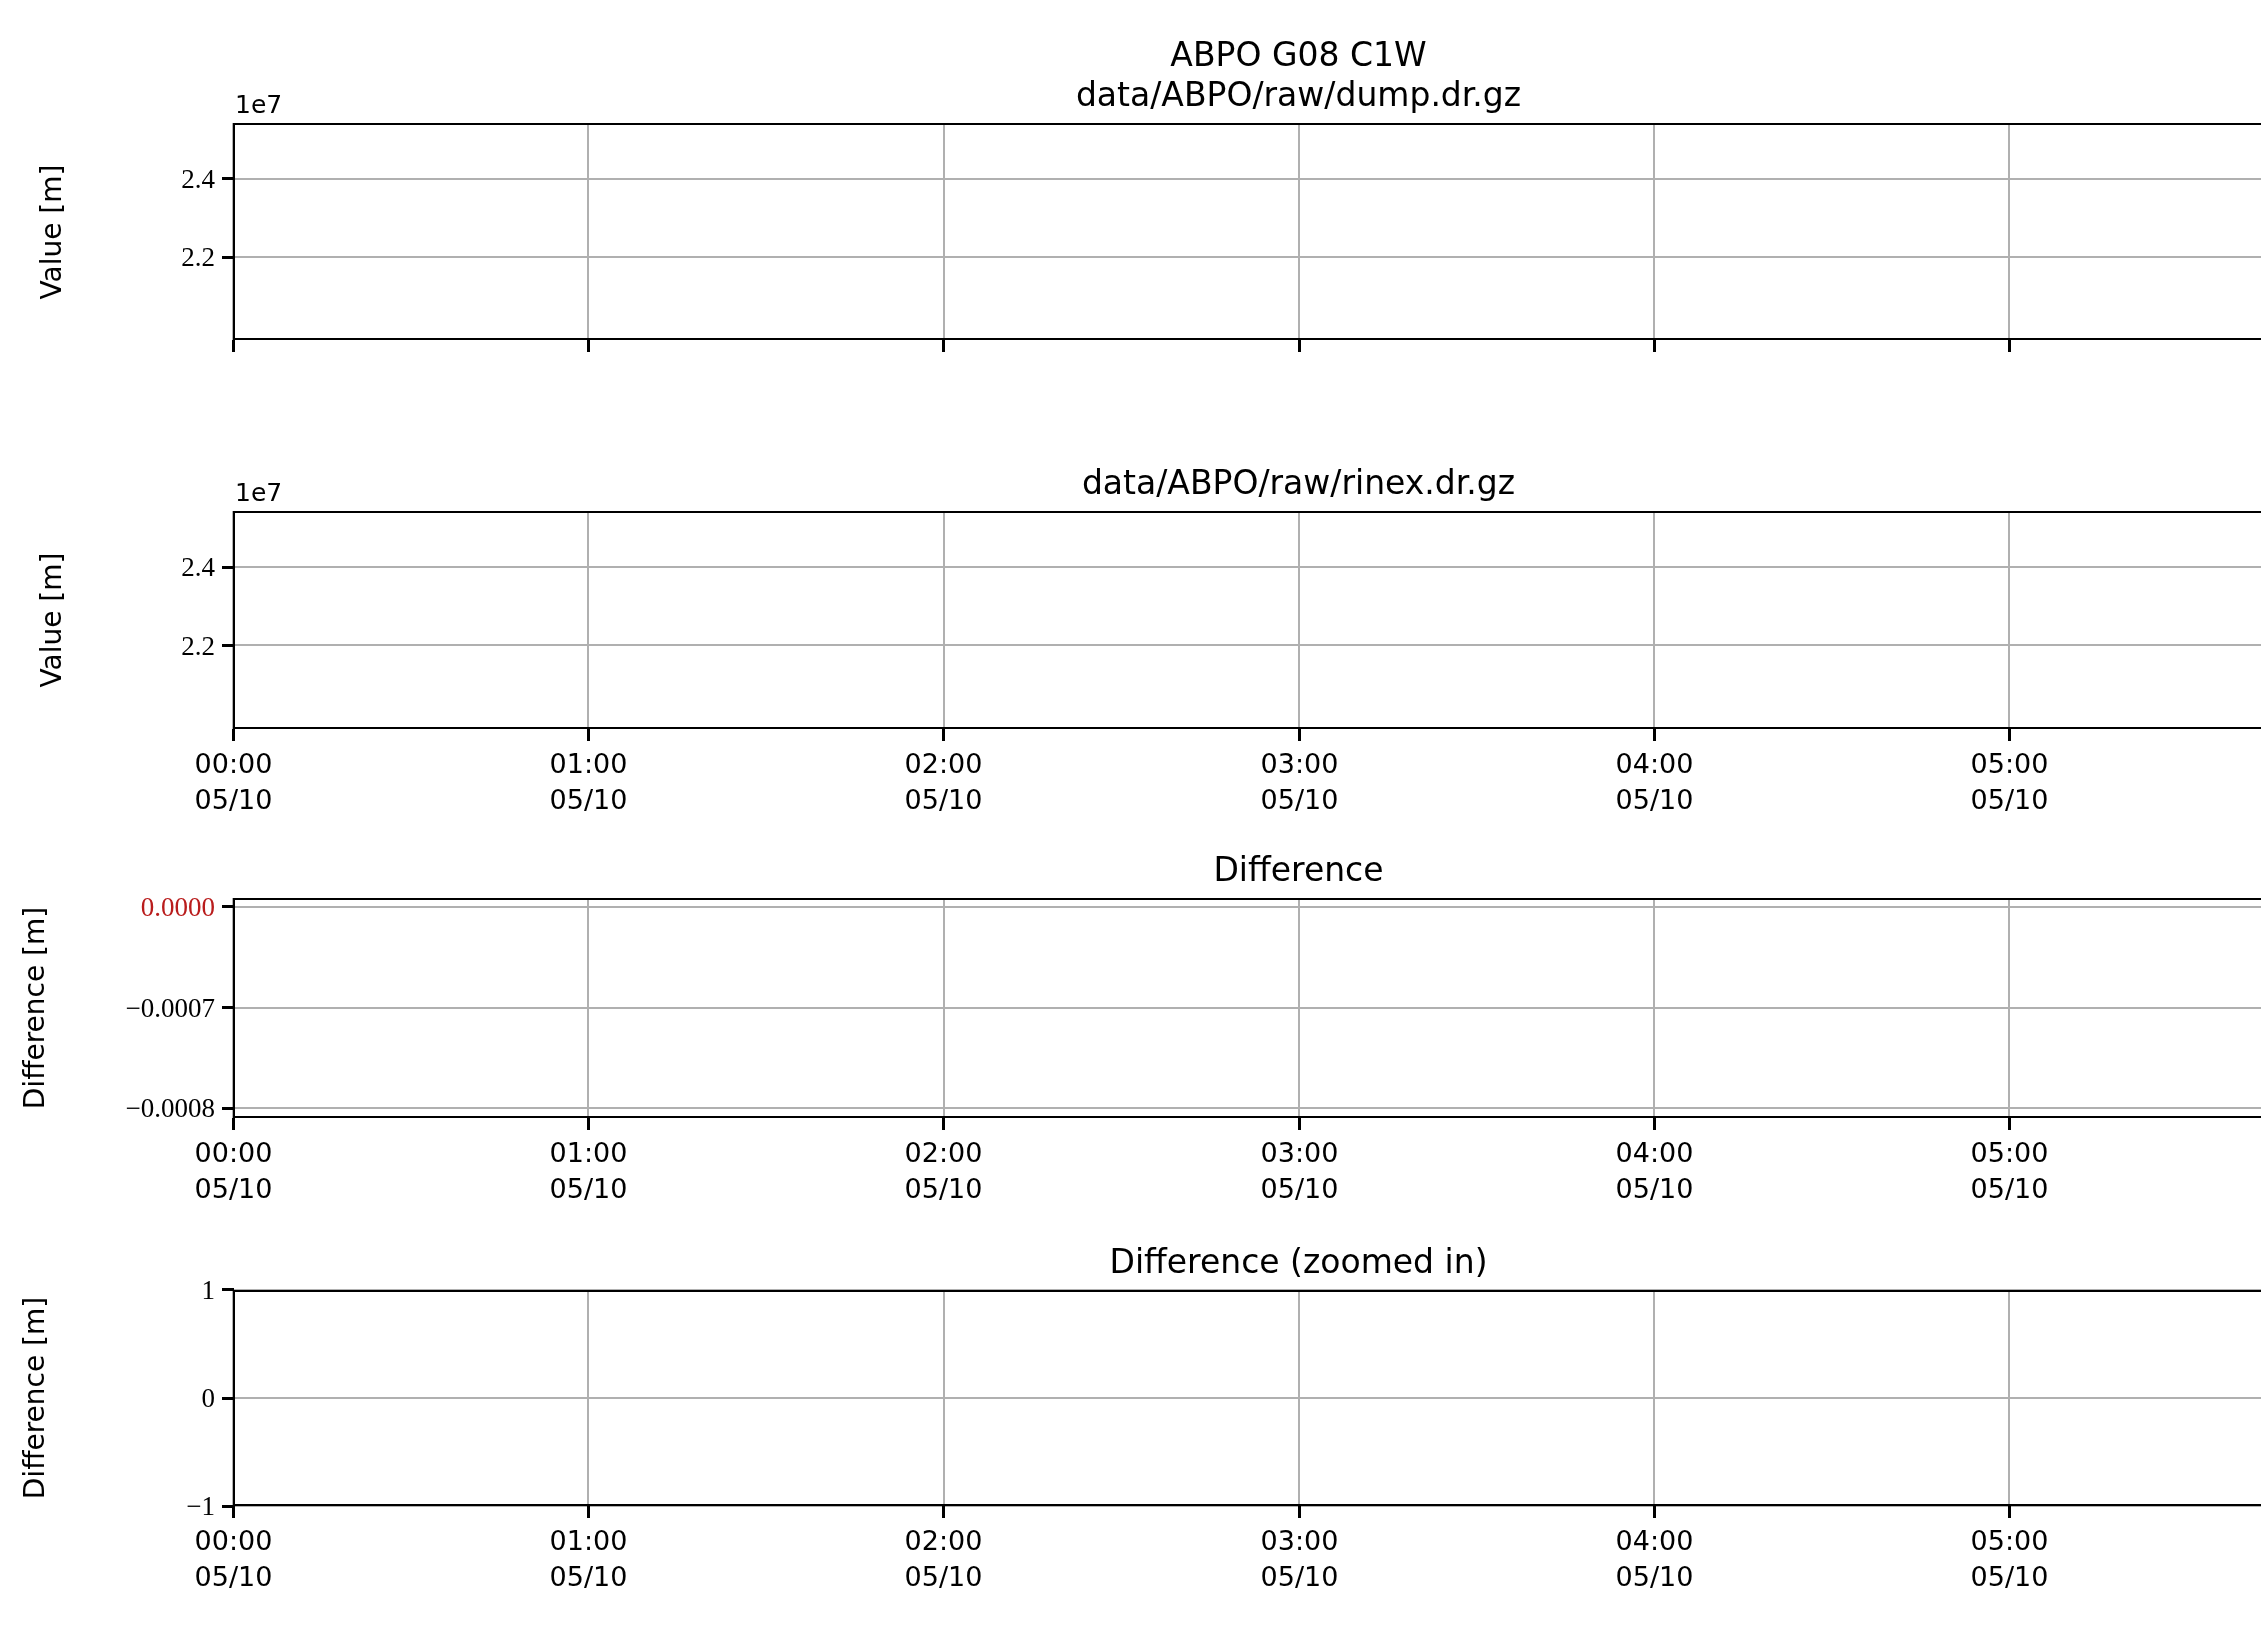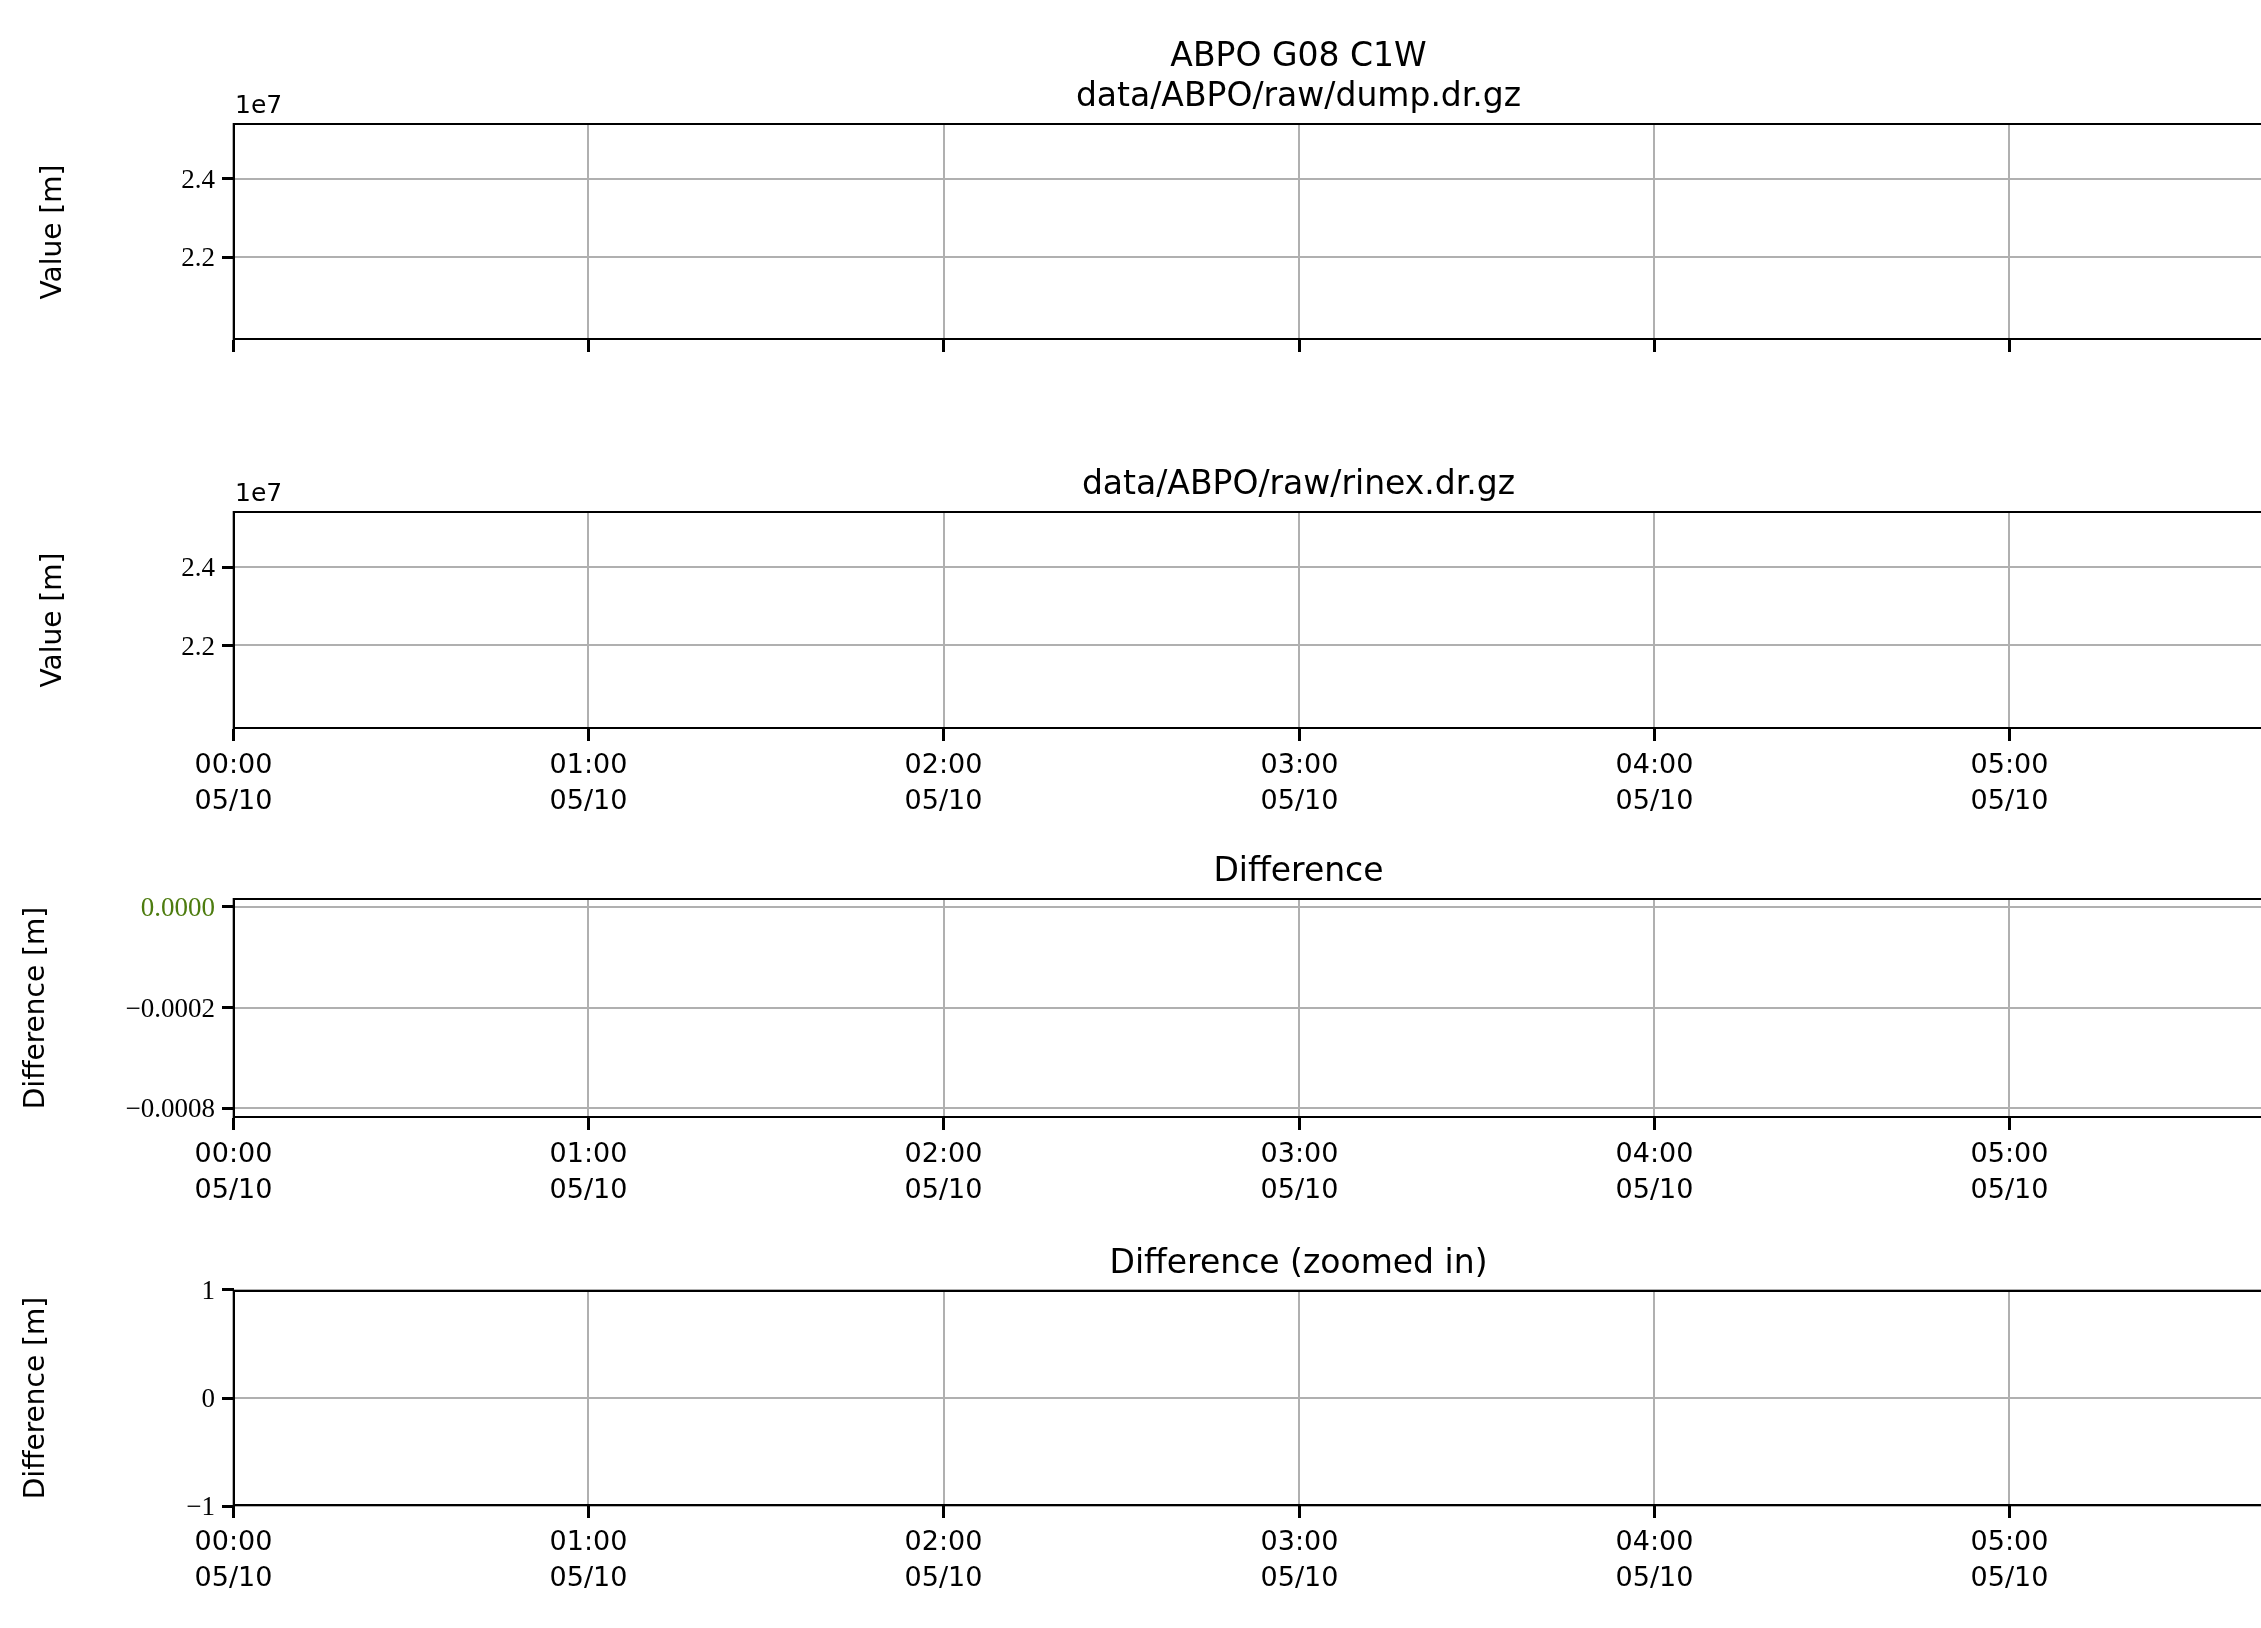--- a/index.html
+++ b/index.html
@@ -144,23 +144,23 @@
       <div class="hgrid" style="top: 8.1px; height: 2.3px; background: rgb(176, 176, 176);"></div>
       <div class="hgrid" style="top: 109px; height: 2.3px; background: rgb(176, 176, 176);"></div>
       <div class="hgrid" style="top: 209px; height: 2.3px; background: rgb(176, 176, 176);"></div>
     </div>
     <div class="plot-frame" style="left: 233px; top: 898px; width: 2131px; height: 220px; border: 2.7px solid rgb(0, 0, 0);"></div>
     <div class="plot-title" style="left: 233px; width: 2131px; top: 850px; font-size: 33px; line-height: 40px; color: rgb(0, 0, 0);">
       <div>Difference</div>
     </div>
     <div class="ylabel" style="left: 34px; top: 1008px; font-size: 28px; color: rgb(0, 0, 0);">Difference [m]</div>
     <div class="tick" style="left: 222px; top: 905px; width: 11.8px; height: 2.7px; background: rgb(0, 0, 0);"></div>
-    <div class="ytick-label" style="left: 0px; width: 215px; top: 907px; font-size: 27px; color: #4d7c0f;">0.0000</div>
+    <div class="ytick-label" style="left: 0px; width: 215px; top: 907px; font-size: 27px; color: #b91c1c;">0.0000</div>
     <div class="tick" style="left: 222px; top: 1006px; width: 11.8px; height: 2.7px; background: rgb(0, 0, 0);"></div>
-    <div class="ytick-label" style="left: 0px; width: 215px; top: 1008px; font-size: 27px; color: rgb(0, 0, 0);">−0.0002</div>
+    <div class="ytick-label" style="left: 0px; width: 215px; top: 1008px; font-size: 27px; color: rgb(0, 0, 0);">−0.0007</div>
     <div class="tick" style="left: 222px; top: 1107px; width: 11.8px; height: 2.7px; background: rgb(0, 0, 0);"></div>
     <div class="ytick-label" style="left: 0px; width: 215px; top: 1108px; font-size: 27px; color: rgb(0, 0, 0);">−0.0008</div>
     <div class="tick" style="left: 232px; top: 1118px; width: 2.7px; height: 11.8px; background: rgb(0, 0, 0);"></div>
     <div class="xtick-label" style="left: 143px; width: 181px; top: 1135px; font-size: 27px; line-height: 36px; color: rgb(0, 0, 0);">
       <div>00:00</div>
       <div>05/10</div>
     </div>
     <div class="tick" style="left: 587px; top: 1118px; width: 2.7px; height: 11.8px; background: rgb(0, 0, 0);"></div>
     <div class="xtick-label" style="left: 498px; width: 181px; top: 1135px; font-size: 27px; line-height: 36px; color: rgb(0, 0, 0);">
       <div>01:00</div>

